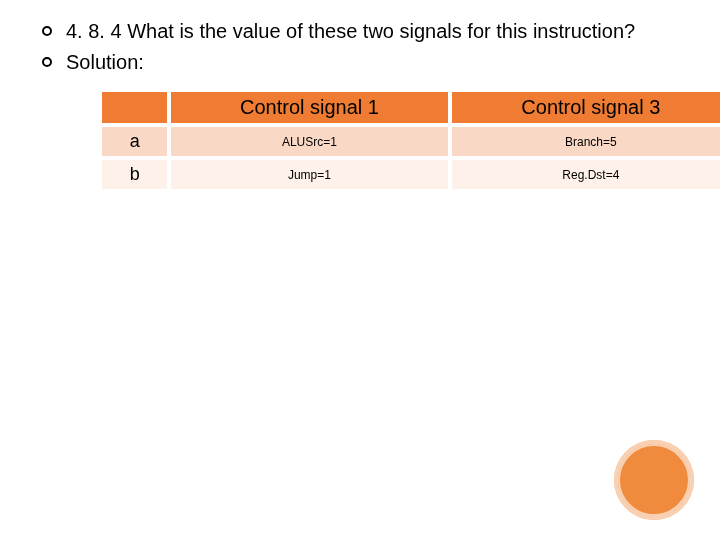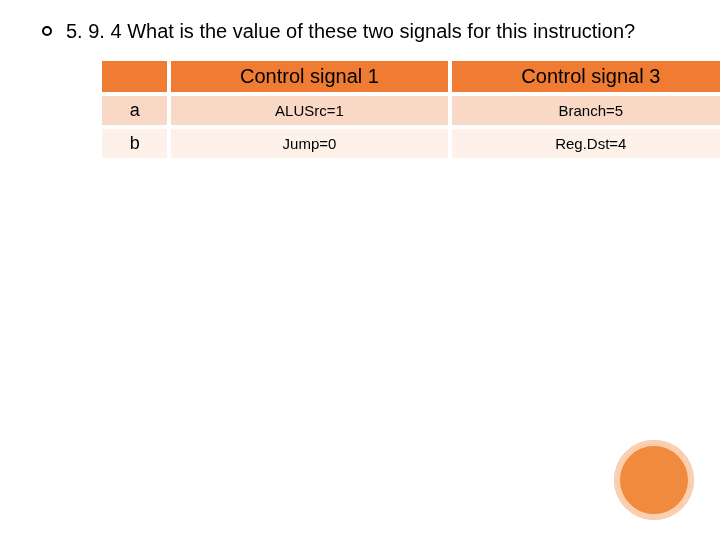--- a/index.html
+++ b/index.html
@@ -52,21 +52,21 @@
     border-collapse: collapse;
     width: 100%;
     table-layout: fixed;
   }
   col.c0 { width: 60px; }
   col.c1 { width: 250px; }
   col.c2 { width: 250px; }
   th, td {
     text-align: center;
     padding: 4px 6px;
-    font-size: 15px;
+    font-size: 12px;
     border-bottom: 4px solid #fff;
     border-right: 4px solid #fff;
   }
   th:last-child, td:last-child { border-right: none; }
   thead th {
     font-weight: normal;
     font-size: 20px;
     background: #ef7c32;
     color: #000;
   }
@@ -97,21 +97,24 @@
     border-radius:50%;
   }
 </style>
 </head>
 <body>
 
 <div class="slide">
 
   <ul class="bullets">
     <li>
-      <span>5. 9. 4  What is the value of these two signals for this instruction?</span>
+      <span>4. 8. 4  What is the value of these two signals for this instruction?</span>
+    </li>
+    <li>
+      <span>Solution:</span>
     </li>
   </ul>
 
   <div class="table-wrap">
     <table>
       <colgroup>
           <col class="c0">
           <col class="c1">
           <col class="c2">
         </colgroup>
@@ -123,21 +126,21 @@
         </tr>
       </thead>
       <tbody>
         <tr>
           <td>a</td>
           <td>ALUSrc=1</td>
           <td>Branch=5</td>
         </tr>
         <tr>
           <td>b</td>
-          <td>Jump=0</td>
+          <td>Jump=1</td>
           <td>Reg.Dst=4</td>
         </tr>
       </tbody>
     </table>
   </div>
 
   <div class="circle"></div>
 </div>
 
 </body></html>

